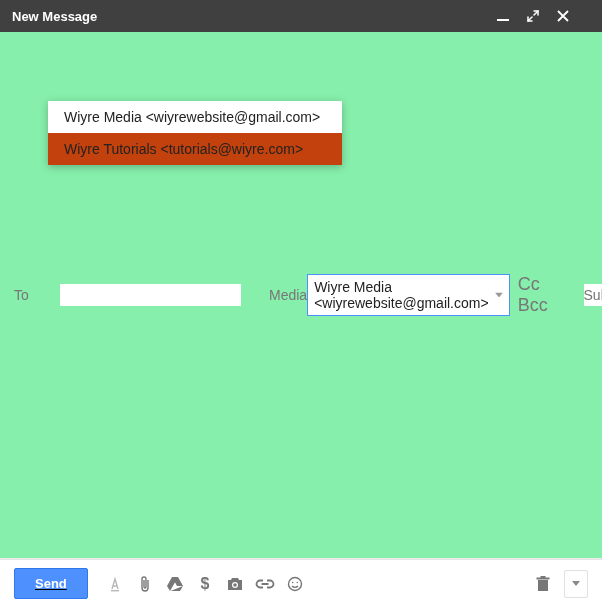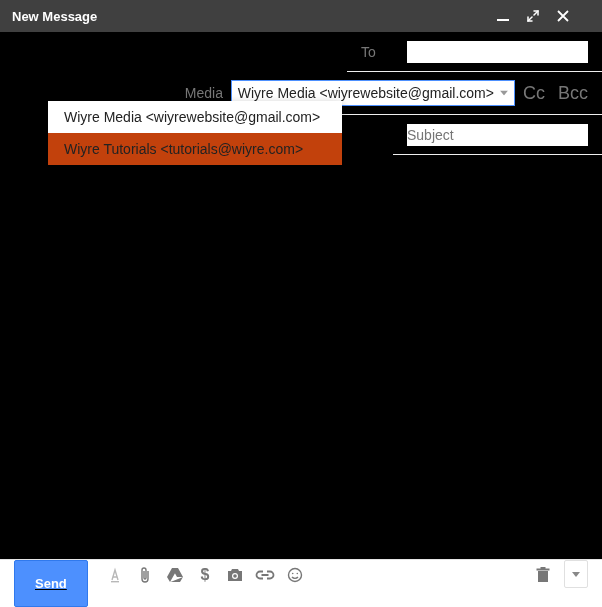--- a/index.html
+++ b/index.html
@@ -8,23 +8,23 @@
   .titlebar .title { color:#fff; font-size:13px; font-weight:bold; flex:1; }
   .title-icon { width:30px; height:30px; display:flex; align-items:center; justify-content:center; cursor:pointer; }
   .row { display:flex; align-items:center; font-size:14px; color:#777; padding:8px 14px; border-bottom:1px solid #eee; min-height:40px; }
   .row .label { width:46px; color:#777; font-size:14px; }
   .to-input { flex:1; border:none; outline:none; font-size:14px; height:22px; }
   .from-select { border:1px solid #4d90fe; padding:4px 20px 4px 6px; font-size:14px; color:#222; position:relative; cursor:pointer; background:#fff; }
   .from-select .caret { position:absolute; right:6px; top:50%; transform:translateY(-50%); }
   .cc-bcc { margin-left:auto; color:#777; font-size:18px; }
   .cc-bcc span { margin-left:8px; cursor:pointer; }
   .subject-input { flex:1; border:none; outline:none; font-size:14px; height:22px; color:#777; }
-  .content { position:absolute; top:32px; left:0; right:0; bottom:48px; display:flex; flex-direction:column; background:#000000;align-items:flex-end; }
+  .content { position:absolute; top:32px; left:0; right:0; bottom:48px; display:flex; flex-direction:row; background:#86efac; }
   .body-text { flex:1; padding:12px 14px; font-size:14px; color:#222; outline:none; }
-  .footer { position:absolute; left:0; right:0; bottom:0; height:48px; border-top:1px solid #e5e5e5; display:flex; padding:0 14px; background:#fff;text-decoration:underline; }
+  .footer { position:absolute; left:0; right:0; bottom:0; height:48px; border-top:1px solid #e5e5e5; display:flex; align-items:center; padding:0 14px; background:#fff;text-decoration:underline; }
   .send-btn { background:#4d90fe; color:#fff; font-size:13px; font-weight:bold; border:1px solid #3079ed; padding:7px 20px; border-radius:2px; cursor:pointer; margin-right:12px; }
   .tool-icon { width:30px; height:30px; display:flex; align-items:center; justify-content:center; cursor:pointer; color:#777; }
   .spacer { flex:1; }
   .dropdown { position:absolute; left:48px; top:101px; width:294px; background:#fff; box-shadow:0 2px 8px rgba(0,0,0,.25); z-index:10; }
   .dropdown .option { padding:8px 16px; font-size:14px; color:#222; cursor:pointer; }
   .dropdown .option.active { background:#c2410c; }
   svg { display:block; }
   .more-caret-box { width:24px; height:28px; border:1px solid #e0e0e0; border-radius:2px; display:flex; align-items:center; justify-content:center; cursor:pointer; margin-left:6px; }
 </style>
 </head>

